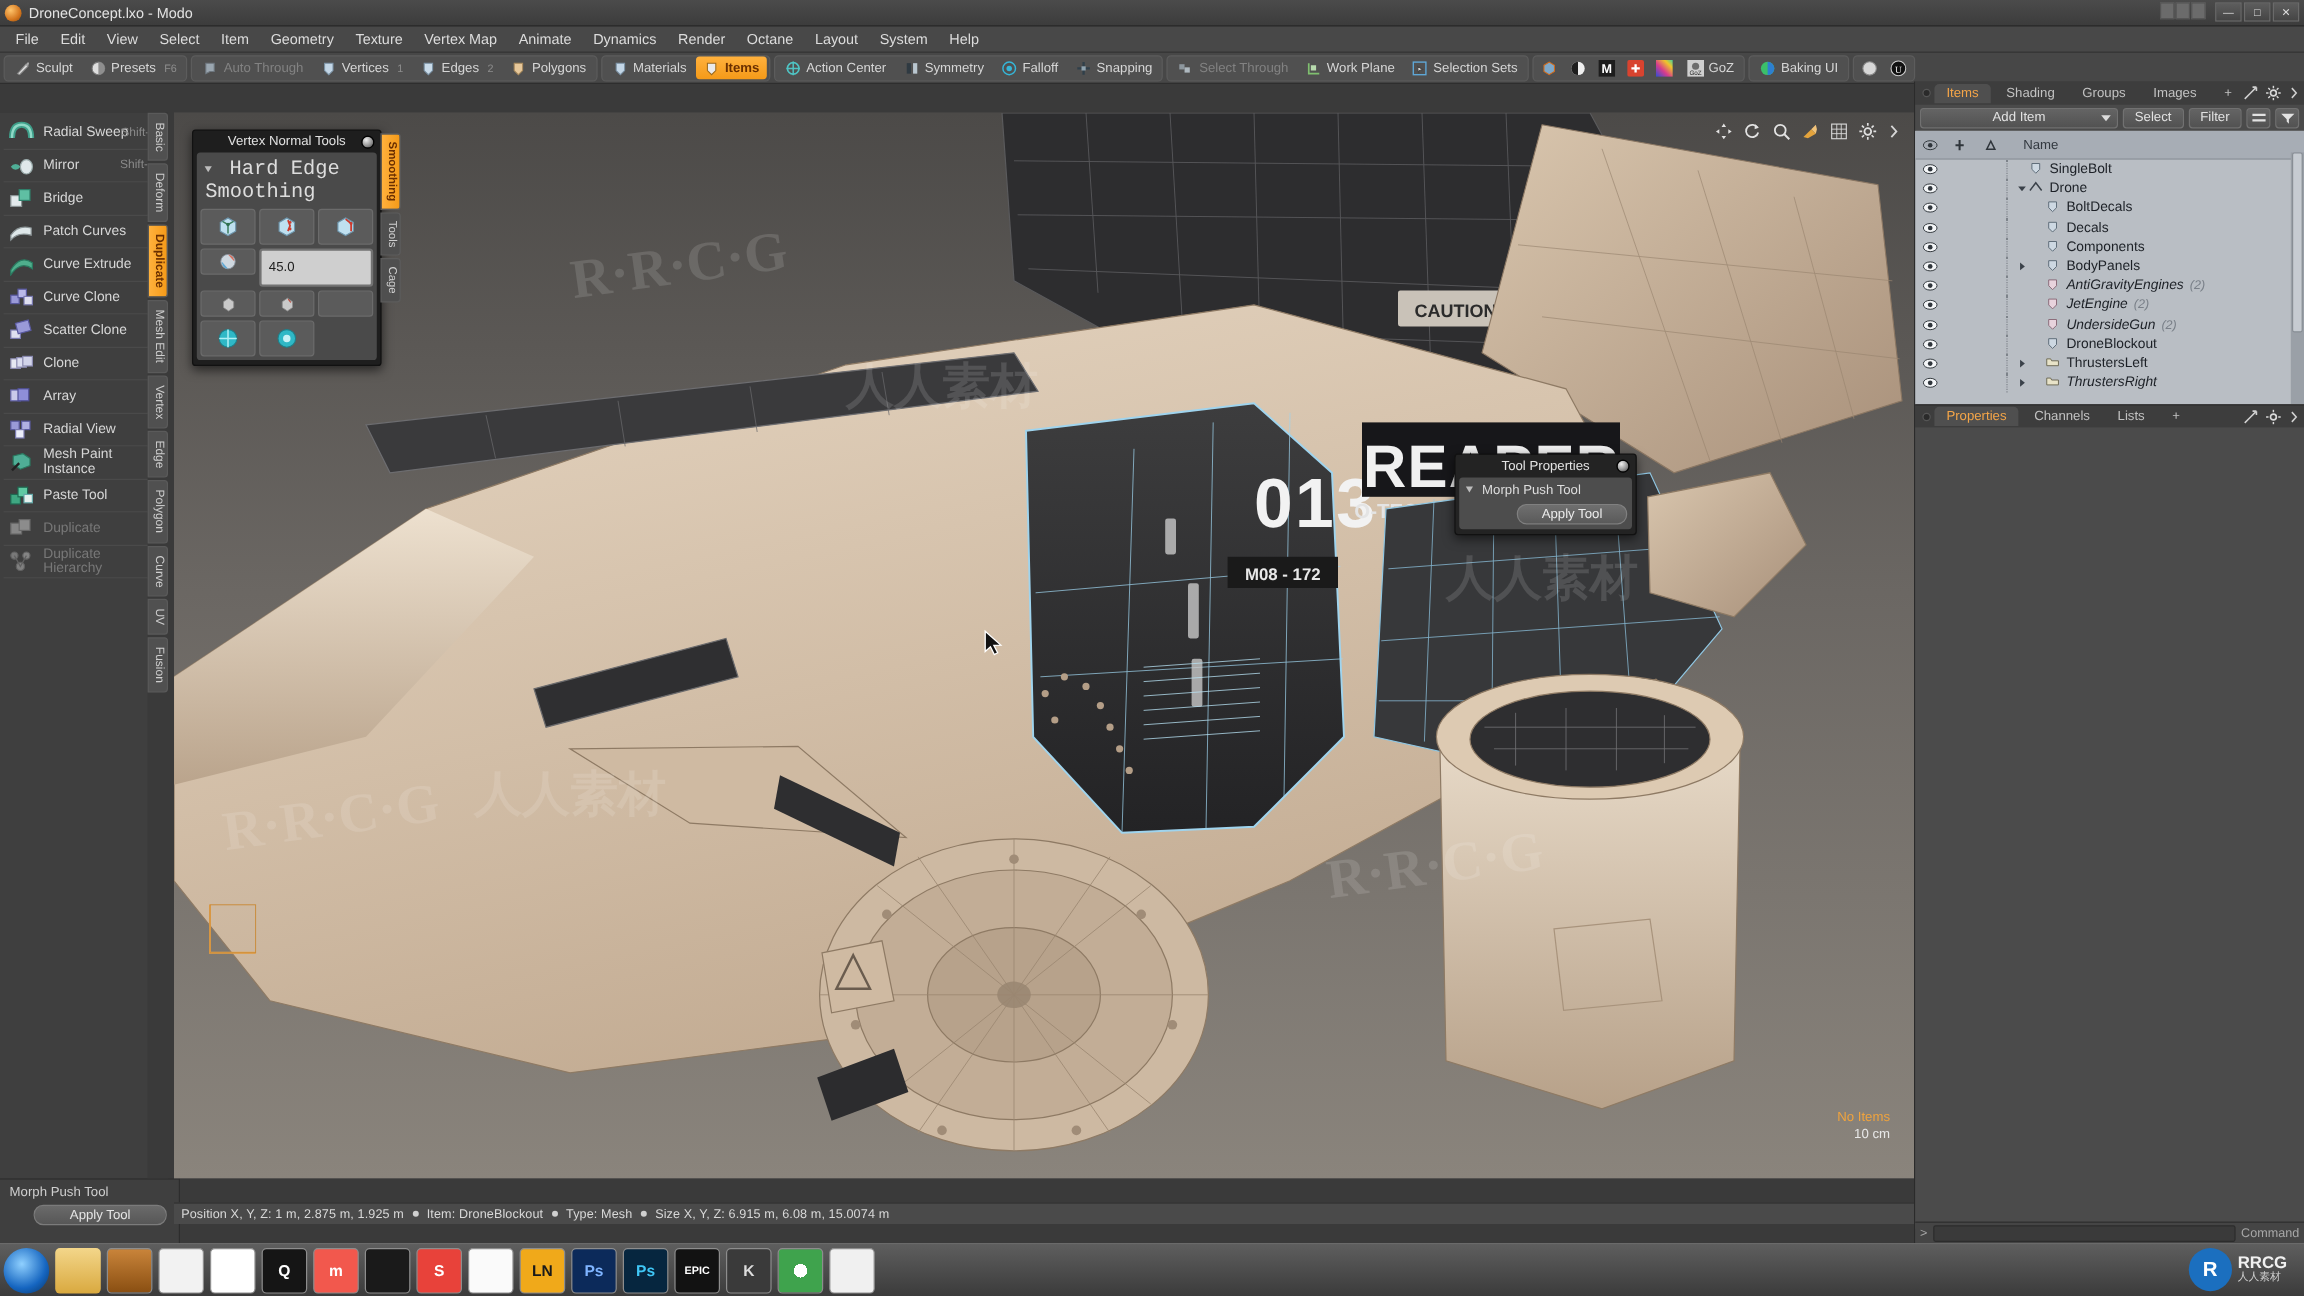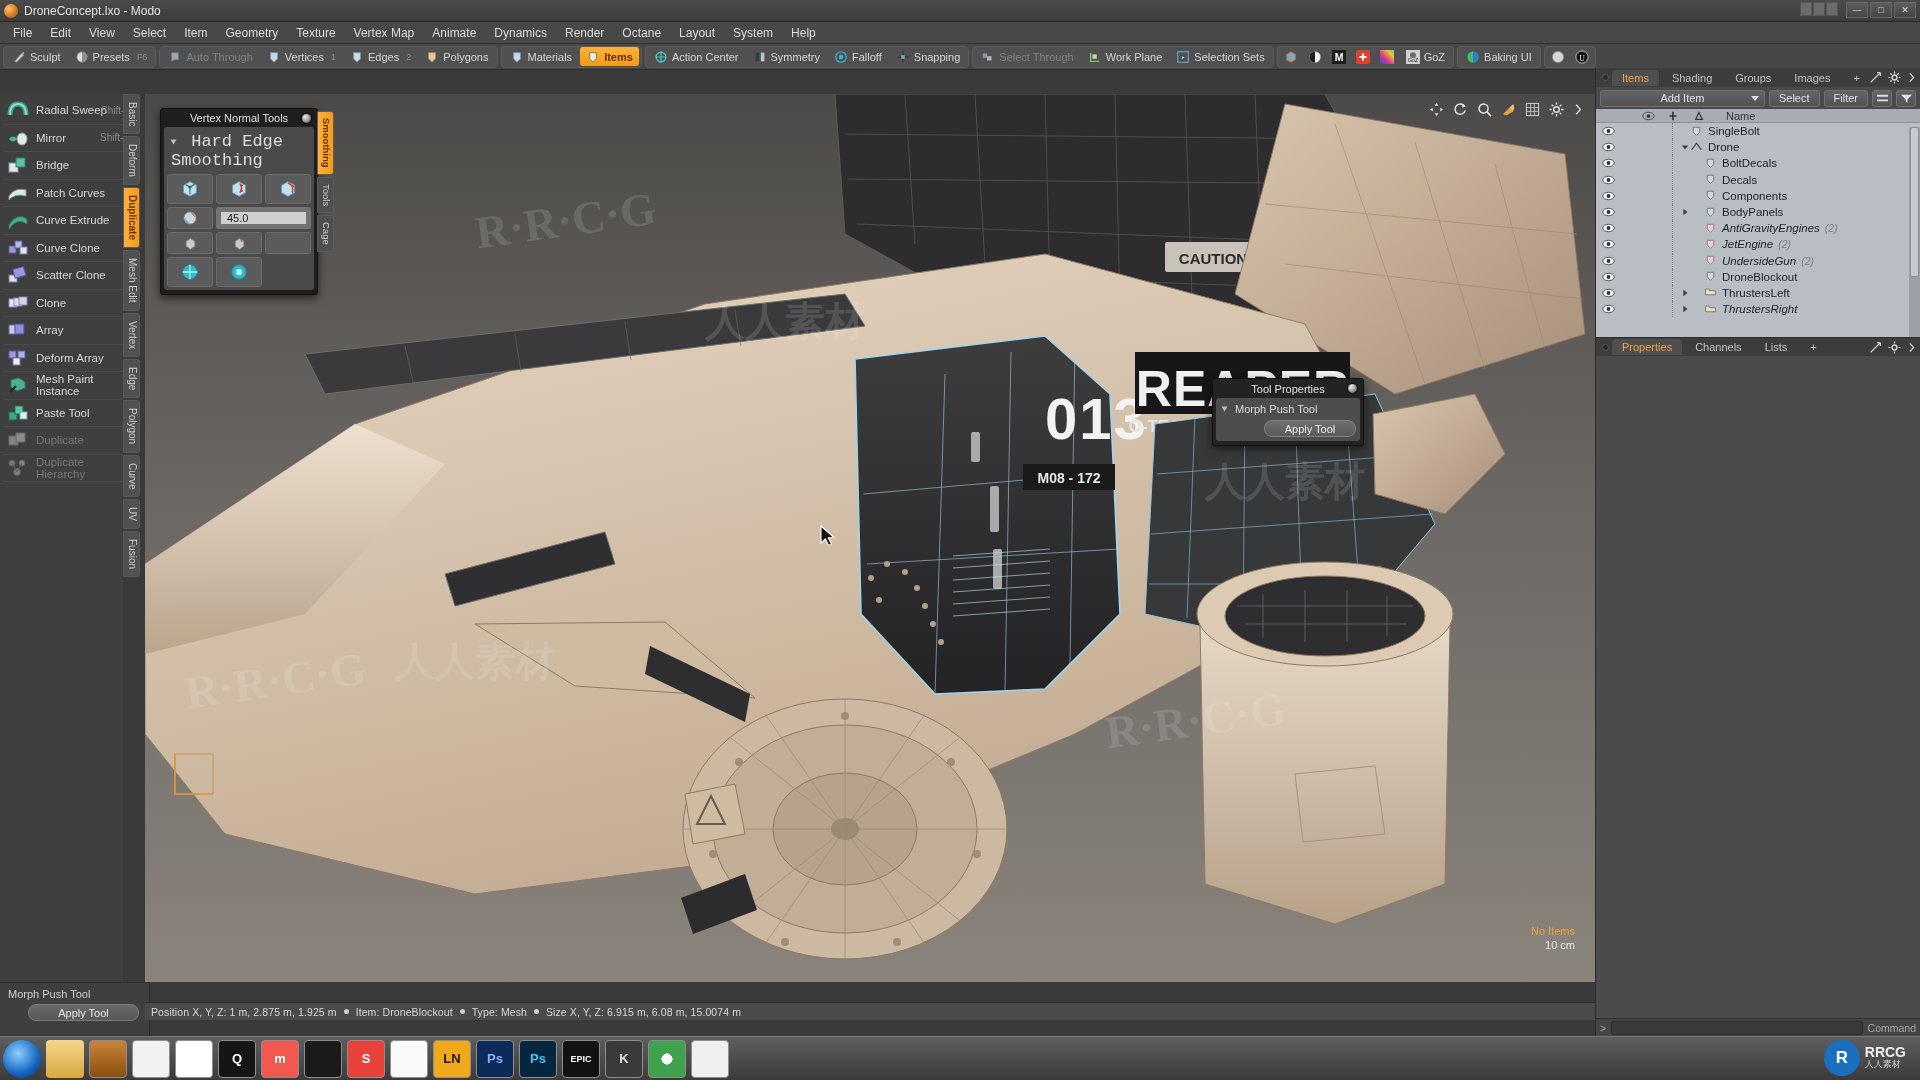--- a/index.html
+++ b/index.html
@@ -96,21 +96,21 @@
     background:radial-gradient(circle at 35% 30%,#efefef,#8d8d8d 60%,#3a3a3a);border:1px solid #000;}
   .vnt-body { background:#4a4a4a; margin:0 3px 4px 3px; border-radius:3px; padding:3px; position:relative;}
   .vnt-sec { font-size:17px; color:#ddd; padding:2px 2px 4px 4px;font-family:Liberation Mono, monospace;}
   .vnt-sec .arw{ display:inline-block;width:0;height:0;border-left:5px solid #bdbdbd;
      border-top:3.5px solid transparent;border-bottom:3.5px solid transparent;
      transform:rotate(90deg); margin-right:5px; vertical-align:1px;}
   .vnt-grid { display:grid; grid-template-columns:repeat(3,1fr); gap:3px;}
   .vcell { height:30px; background:#5b5b5b; border:1px solid #6b6b6b; border-radius:3px;
     display:flex; align-items:center; justify-content:center; cursor:default;}
   .vcell.small{height:22px;}
-  .vfield { grid-column:span 2; height:22px; background:#cfcfcf; border:5px solid #737373;
+  .vfield { grid-column:span 2; height:32px; background:#cfcfcf; border:2px solid #737373;
     border-radius:3px; display:flex; align-items:center; padding:0 6px; font-size:11px; color:#1d1d1d;}
   .vnt-tabs { position:absolute; right:-17px; top:2px; width:17px; display:flex; flex-direction:column;}
   .vnt-tabs .vtab2 { writing-mode:vertical-rl; font-size:9.5px; padding:6px 1px;
     background:#4f4f4f; border:1px solid #5c5c5c; color:#cfcfcf; border-radius:0 3px 3px 0; margin-bottom:2px;}
   .vnt-tabs .vtab2.active{background:linear-gradient(90deg,#ffb13d,#f59a18);color:#6a2f00;font-weight:bold;}
 
   
   .toolprops { position:absolute; left:1212px; top:378px; width:152px; background:#232323;
     border:1px solid #111; border-radius:3px; z-index:12; box-shadow:0 3px 9px rgba(0,0,0,.55);}
   .tp-hdr{height:19px;display:flex;align-items:center;justify-content:center;
@@ -137,22 +137,22 @@
   .additem{flex:1;display:flex;align-items:center;justify-content:center;height:17px;
     background:linear-gradient(#646464,#525252);border:1px solid #717171;border-radius:3px;
     font-size:11px;color:#e2e2e2;position:relative;}
   .additem .cv{position:absolute;right:5px;width:0;height:0;border-left:4.5px solid transparent;
     border-right:4.5px solid transparent;border-top:5px solid #dcdcdc;}
   .rbtn{height:17px;padding:0 9px;display:flex;align-items:center;font-size:11px;color:#e2e2e2;
     background:linear-gradient(#646464,#525252);border:1px solid #717171;border-radius:3px;}
   .rsq{width:20px;height:17px;display:flex;align-items:center;justify-content:center;
     background:linear-gradient(#646464,#525252);border:1px solid #717171;border-radius:3px;}
   .itemlist{background:#b9bec4;margin:0;height:228px;overflow:hidden;position:relative;}
-  .il-head{display:flex;align-items:center;height:14px;background:#a7adb5;
-    border-bottom:1px solid #8d939a;font-size:11px;color:#32383f;padding-left:40px;}
+  .il-head{display:flex;align-items:center;height:24px;background:#a7adb5;
+    border-bottom:1px solid #8d939a;font-size:11px;color:#32383f;}
   .il-head .c1{width:24px;display:flex;justify-content:center;}
   .il-head .c2{width:26px;display:flex;justify-content:center;}
   .il-head .c3{width:26px;display:flex;justify-content:center;}
   .il-head .c4{padding-left:14px;}
   .il-row{display:flex;align-items:center;height:16.2px;font-size:11.5px;color:#1c2026;}
   .il-eye{width:24px;display:flex;justify-content:center;}
   .il-pad{width:52px;}
   .il-name{display:flex;align-items:center;gap:5px;}
   .il-name.italic{font-style:italic;}
   .il-count{color:#7a8089;font-size:10.5px;}
@@ -481,21 +481,21 @@
           </svg>
           <span class="lbl">Array</span>
           <span class="corner"></span>
         </div>
         <div class="tool-row">
           <svg class="ticon" viewBox="0 0 22 20">
             <rect x="2" y="3" width="7" height="7" fill="#9a9ad8" stroke="#5a5aa0"></rect>
             <rect x="11" y="3" width="7" height="7" fill="#b0b0e2" stroke="#5a5aa0"></rect>
             <rect x="6" y="10" width="7" height="7" fill="#eceefa" stroke="#7a7ab0"></rect>
           </svg>
-          <span class="lbl">Deform Array</span>
+          <span class="lbl">Radial View</span>
           <span class="corner"></span>
         </div>
         <div class="tool-row">
           <svg class="ticon" viewBox="0 0 22 20">
             <path d="M4 5 L12 3 L18 7 L18 13 L10 16 L4 12 Z" fill="#4fae96" stroke="#2a7a60"></path>
             <path d="M3 17 L9 11" stroke="#222" stroke-width="2"></path>
           </svg>
           <span class="lbl">Mesh Paint Instance</span>
           <span class="corner"></span>
         </div>

